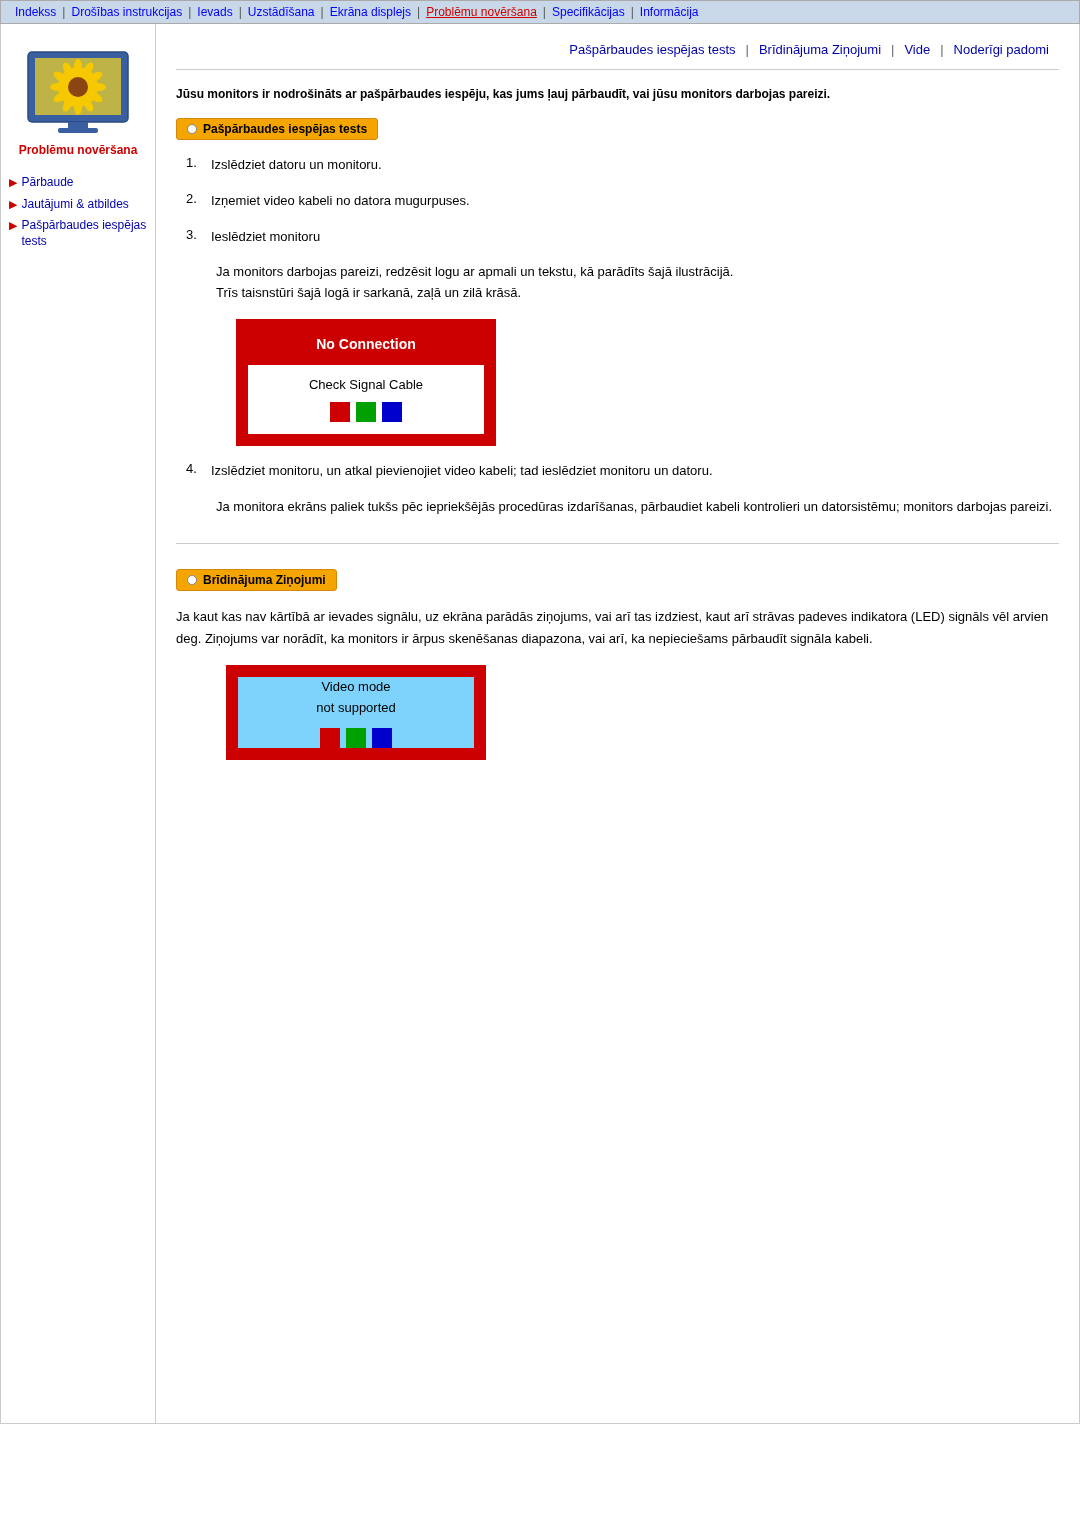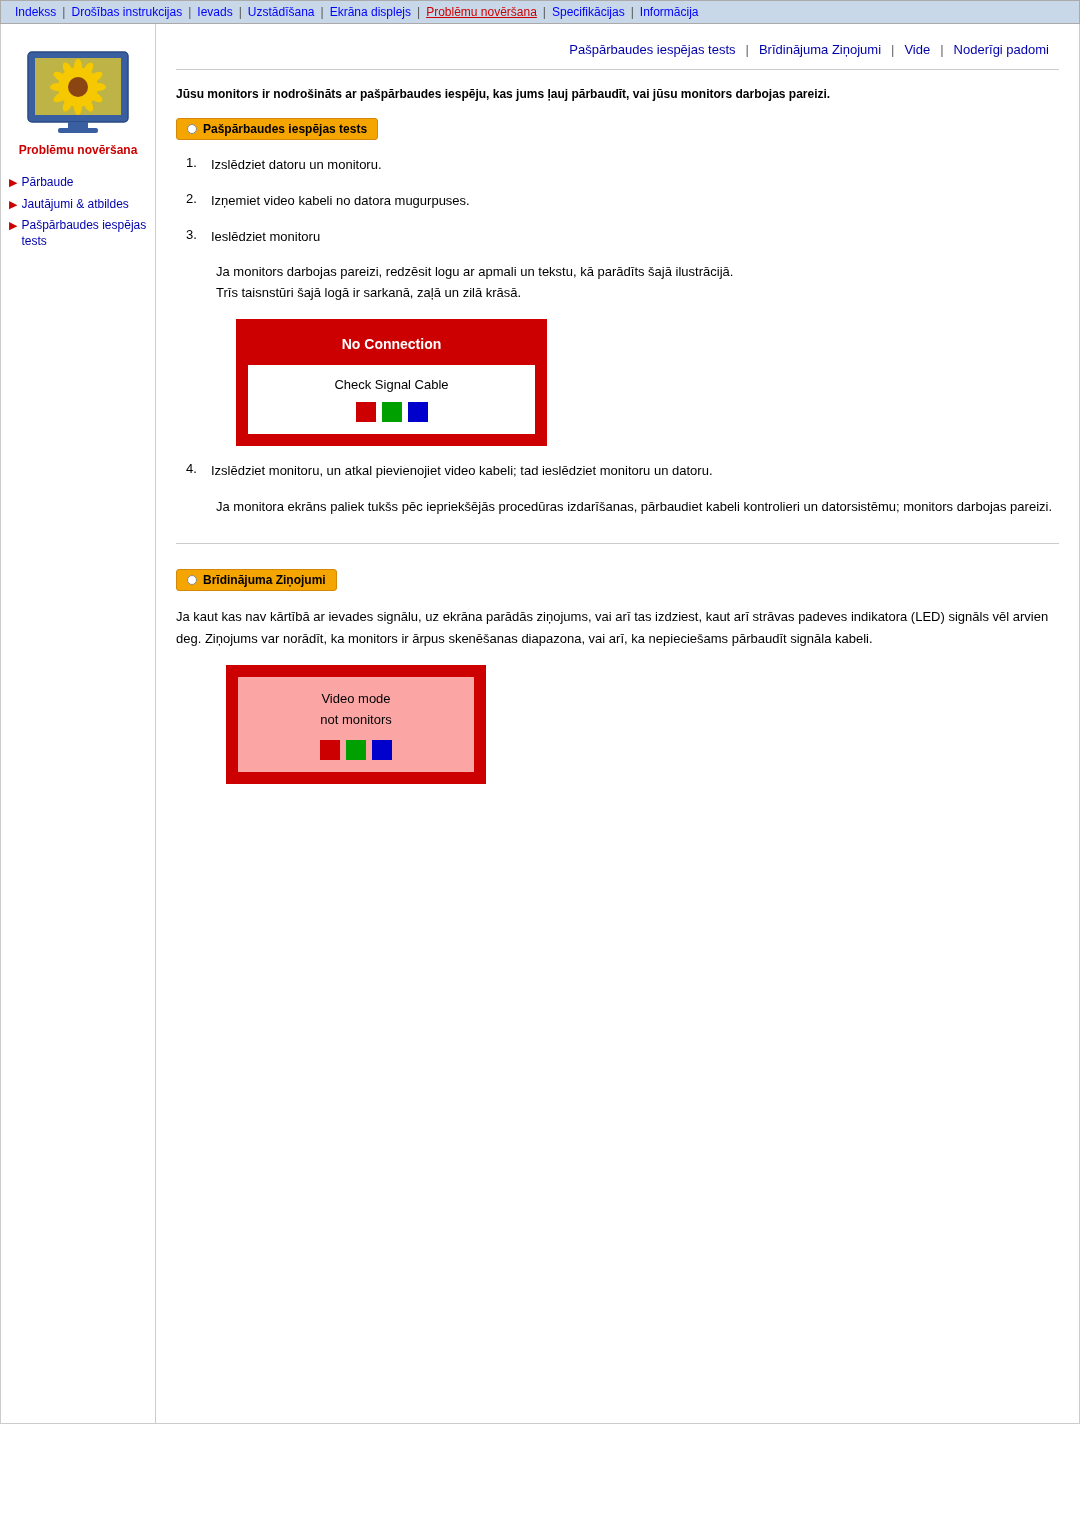--- a/index.html
+++ b/index.html
@@ -178,21 +178,21 @@
     .description-block {
       margin: 10px 0 10px 30px;
       font-size: 13px;
       line-height: 1.6;
     }
 
     
     .signal-box {
       background: #cc0000;
       border: 2px solid #cc0000;
-      width: 311px;
+      width: 260px;
       margin: 15px auto 15px 50px;
       padding: 10px;
       text-align: center;
     }
 
     .signal-box-title {
       background: #cc0000;
       color: #fff;
       font-size: 14px;
       font-weight: bold;
@@ -279,22 +279,21 @@
     .video-box {
       background: #cc0000;
       border: 2px solid #cc0000;
       width: 260px;
       margin: 15px auto 15px 50px;
       padding: 10px;
       text-align: center;
     }
 
     .video-box-body {
-      background: #fca5a5;
-      padding: 12px;
+      background: #7dd3fc;
     }
 
     .video-box-text {
       font-size: 13px;
       color: #000;
       margin-bottom: 10px;
       line-height: 1.6;
     }
 
     
@@ -460,21 +459,21 @@
         </div>
 
         
         <div class="warning-description">Ja kaut kas nav kārtībā ar ievades signālu, uz ekrāna parādās ziņojums, vai arī tas izdziest, kaut arī strāvas padeves indikatora (LED) signāls vēl arvien deg. Ziņojums var norādīt, ka monitors ir ārpus skenēšanas diapazona, vai arī, ka nepieciešams pārbaudīt signāla kabeli.</div>
 
         
         <div class="video-box">
           <div class="video-box-body">
             <div class="video-box-text">
               <span>Video mode</span><br>
-              <span>not monitors</span>
+              <span>not supported</span>
             </div>
             <div class="signal-squares">
               <div class="sq-red"></div>
               <div class="sq-green"></div>
               <div class="sq-blue"></div>
             </div>
           </div>
         </div>
 
       </div>

